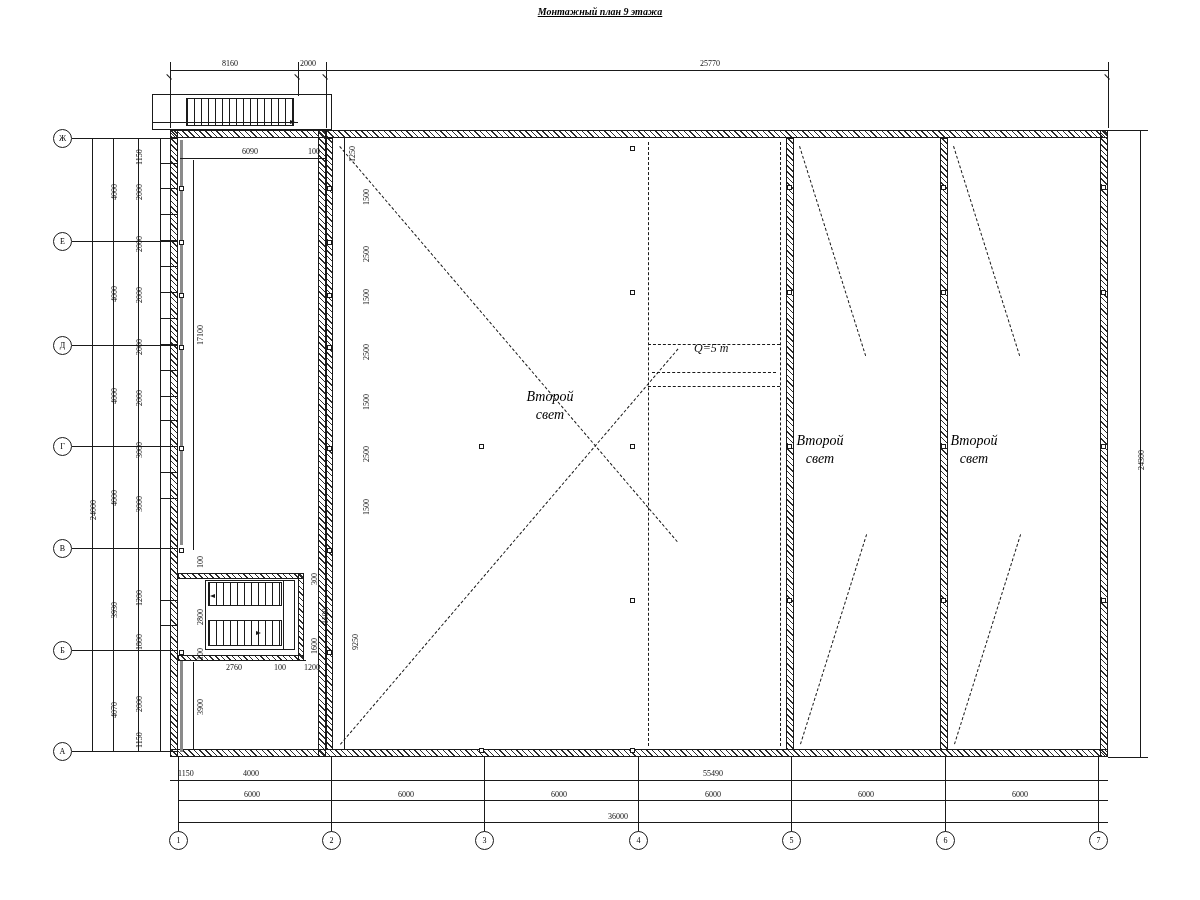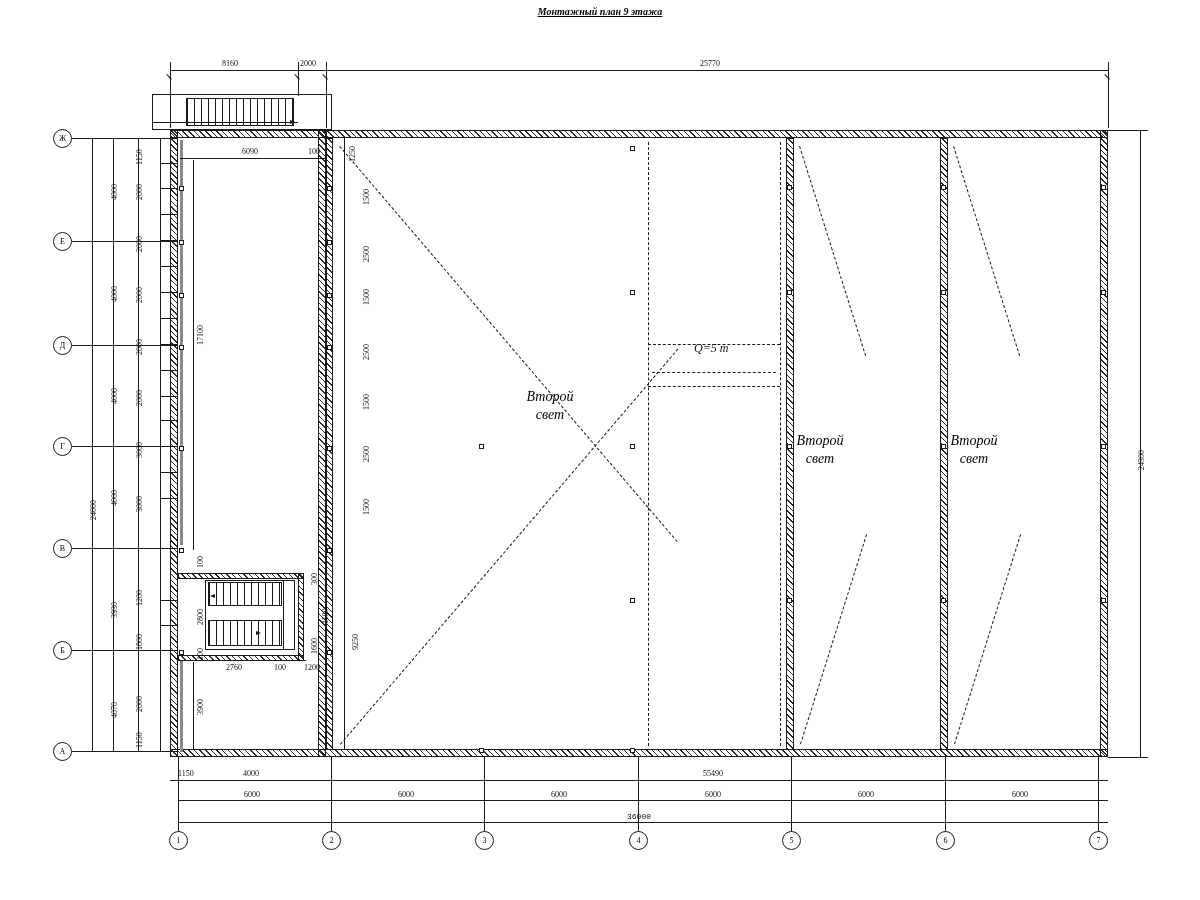--- a/index.html
+++ b/index.html
@@ -272,21 +272,21 @@
   <div class="line vl" style="left:791px; top:757px; height:75px;"></div>
   <div class="line vl" style="left:945px; top:757px; height:75px;"></div>
   <div class="line vl" style="left:1098px; top:757px; height:75px;"></div>
 
   <div class="t" style="left:244px; top:791px;">6000</div>
   <div class="t" style="left:398px; top:791px;">6000</div>
   <div class="t" style="left:551px; top:791px;">6000</div>
   <div class="t" style="left:705px; top:791px;">6000</div>
   <div class="t" style="left:858px; top:791px;">6000</div>
   <div class="t" style="left:1012px; top:791px;">6000</div>
-  <div class="t" style="left:627px; top:813px;font-family:Liberation Mono, monospace;">36000</div>
+  <div class="t" style="left:608px; top:813px;">36000</div>
 
   <div class="bubble" style="left:169px; top:831px;">1</div>
   <div class="bubble" style="left:322px; top:831px;">2</div>
   <div class="bubble" style="left:475px; top:831px;">3</div>
   <div class="bubble" style="left:629px; top:831px;">4</div>
   <div class="bubble" style="left:782px; top:831px;">5</div>
   <div class="bubble" style="left:936px; top:831px;">6</div>
   <div class="bubble" style="left:1089px; top:831px;">7</div>
 
   <div class="line hl" style="left:160px;top:163px;width:18px;"></div>

